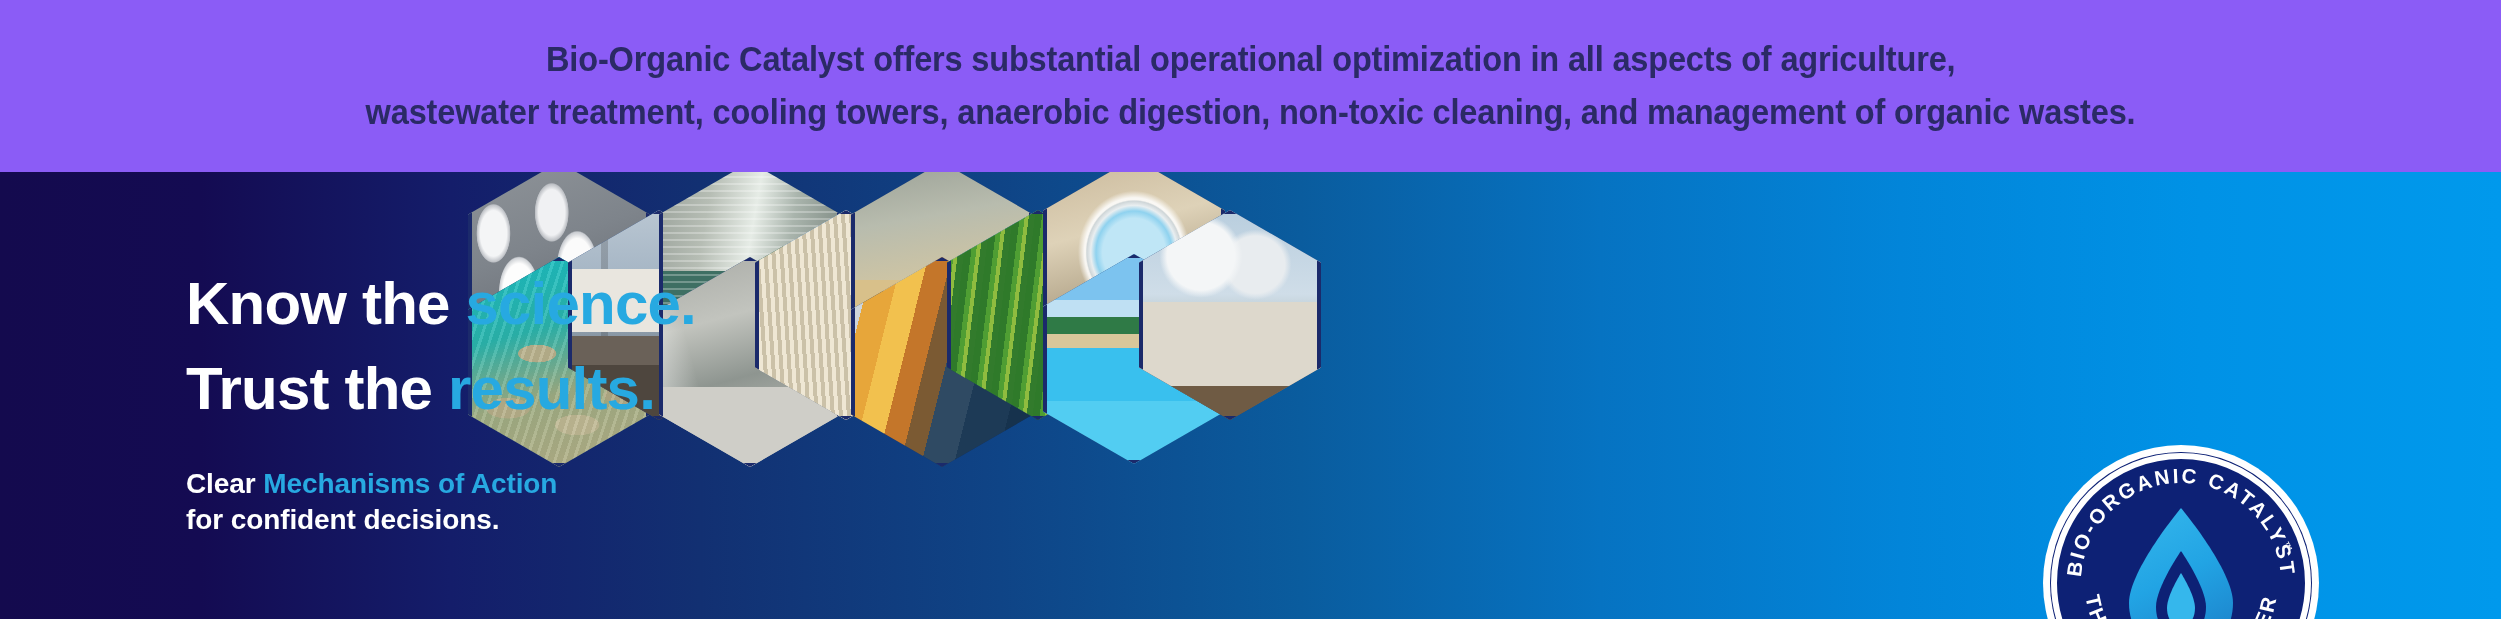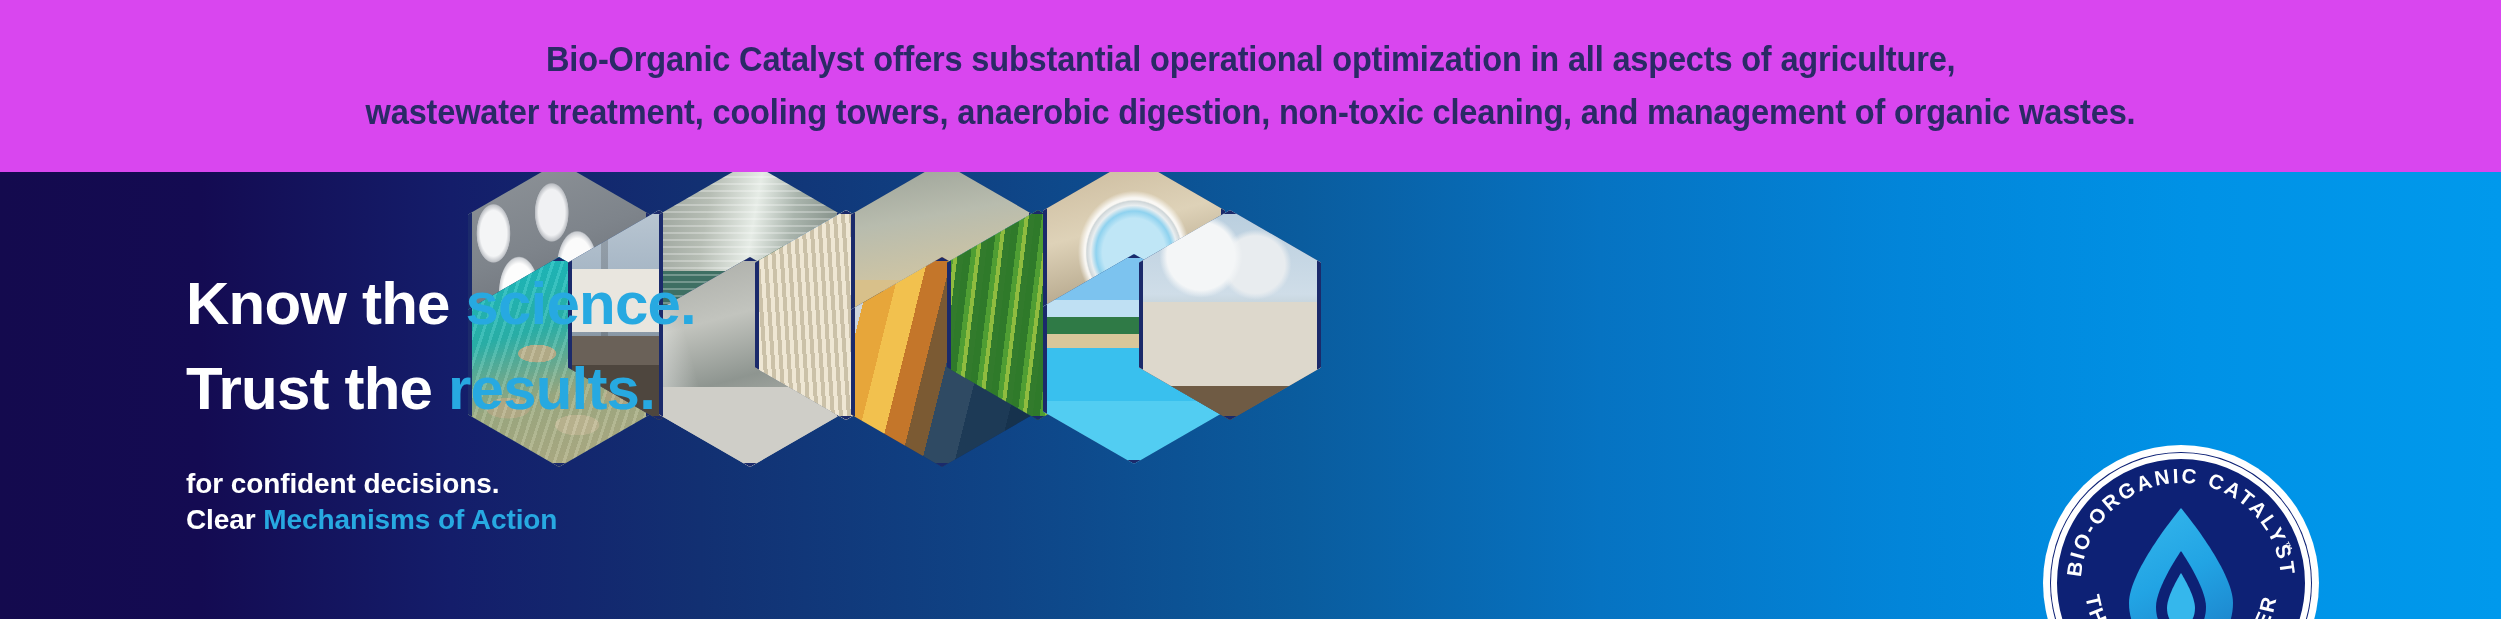--- a/index.html
+++ b/index.html
@@ -4,21 +4,21 @@
 <style>
   * { margin:0; padding:0; box-sizing:border-box; }
   html,body { width:2501px; height:619px; overflow:hidden; background:#fff; }
   body { font-family:"Liberation Sans", sans-serif; }
 
   #root { position:relative; width:2501px; height:619px; }
 
   
   .top-strip{
     position:absolute; left:0; top:0; width:2501px; height:172px;
-    background:#d946ef;
+    background:#8b5cf6;
     display:flex; flex-direction:column;
     align-items:center; justify-content:center;
     gap:10px;
   }
   .top-line{
     color:#2b2a66;
     font-size:35px;
     font-weight:700;
     letter-spacing:-0.2px;
     white-space:nowrap;
@@ -294,24 +294,24 @@
 
     <div class="copy">
       <div class="headline">
         <span>Know the </span><span class="accent">science.</span>
       </div>
       <div class="headline">
         <span>Trust the </span><span class="accent">results.</span>
       </div>
 
       <div class="subcopy">
-        <div>for confident decisions.</div>
         <div>
           <span>Clear </span><span class="accent">Mechanisms of Action</span>
         </div>
+        <div>for confident decisions.</div>
       </div>
     </div>
 
     <div class="seal">
       <svg viewBox="0 0 262 262" xmlns="http://www.w3.org/2000/svg">
         <defs>
           <path id="arcTop" d="M 31,131 A 100,100 0 0 1 231,131"></path>
           <path id="arcBottom" d="M 34.5,131 A 96.5,96.5 0 0 0 227.5,131"></path>
           <linearGradient id="dropGrad" x1="0" y1="0" x2="0.35" y2="1">
             <stop offset="0%" stop-color="#35b7ec"></stop>

